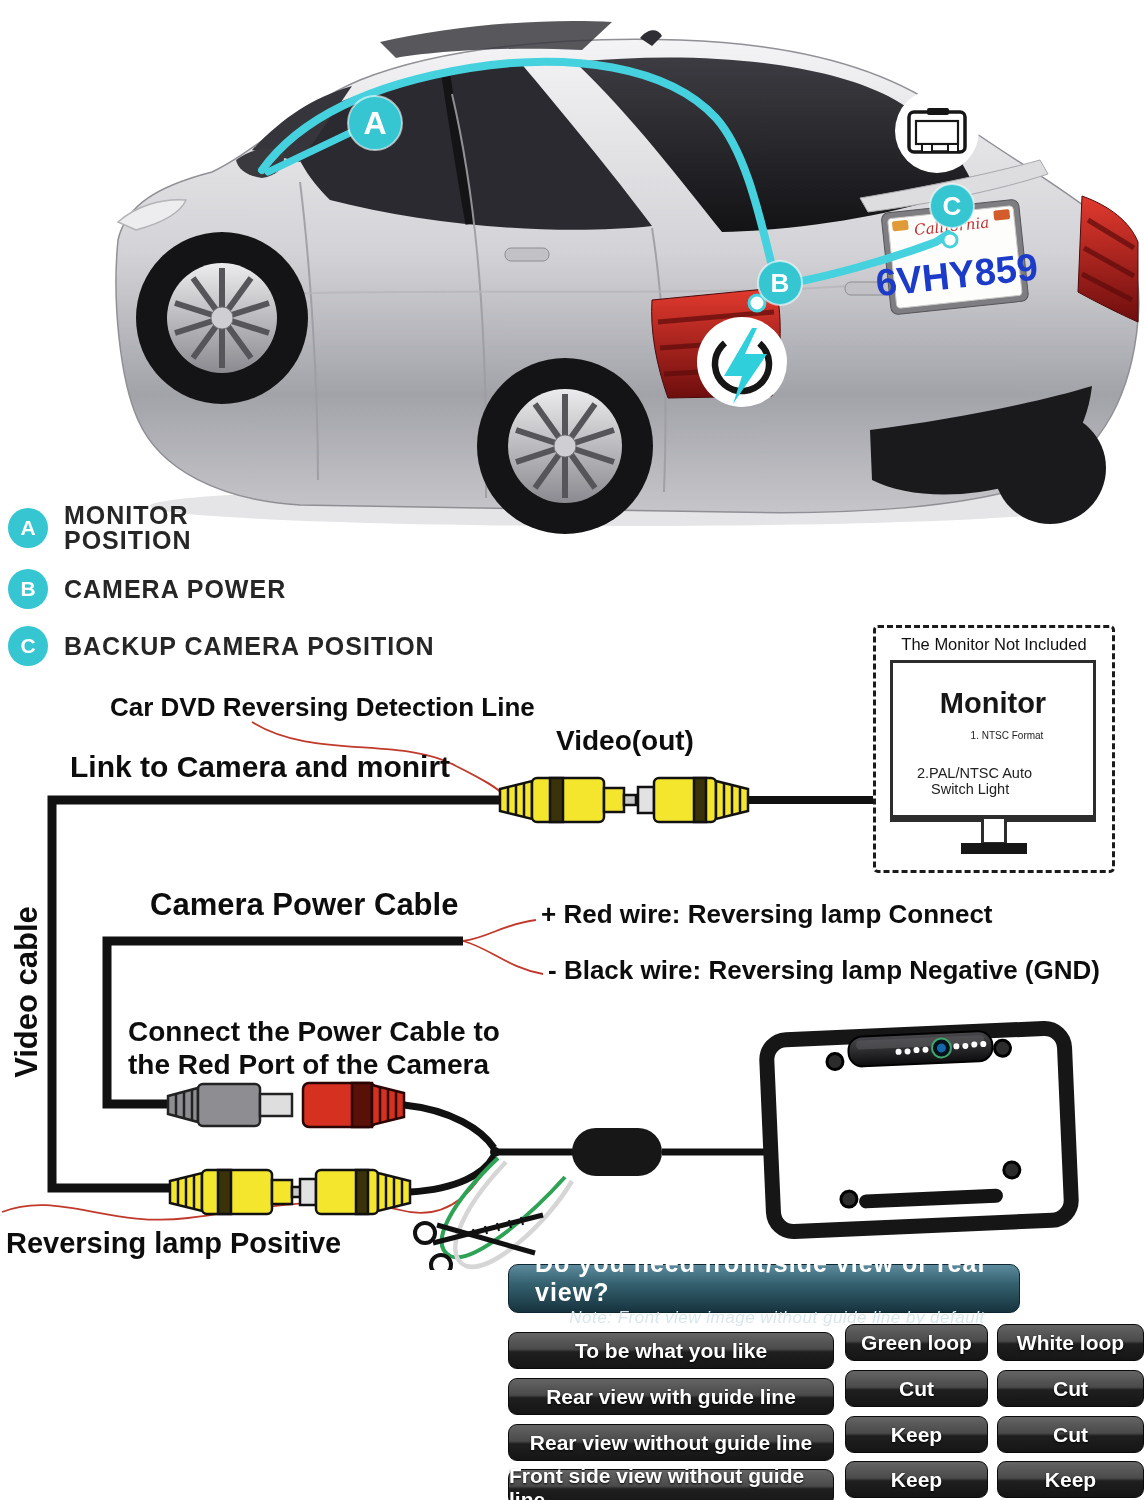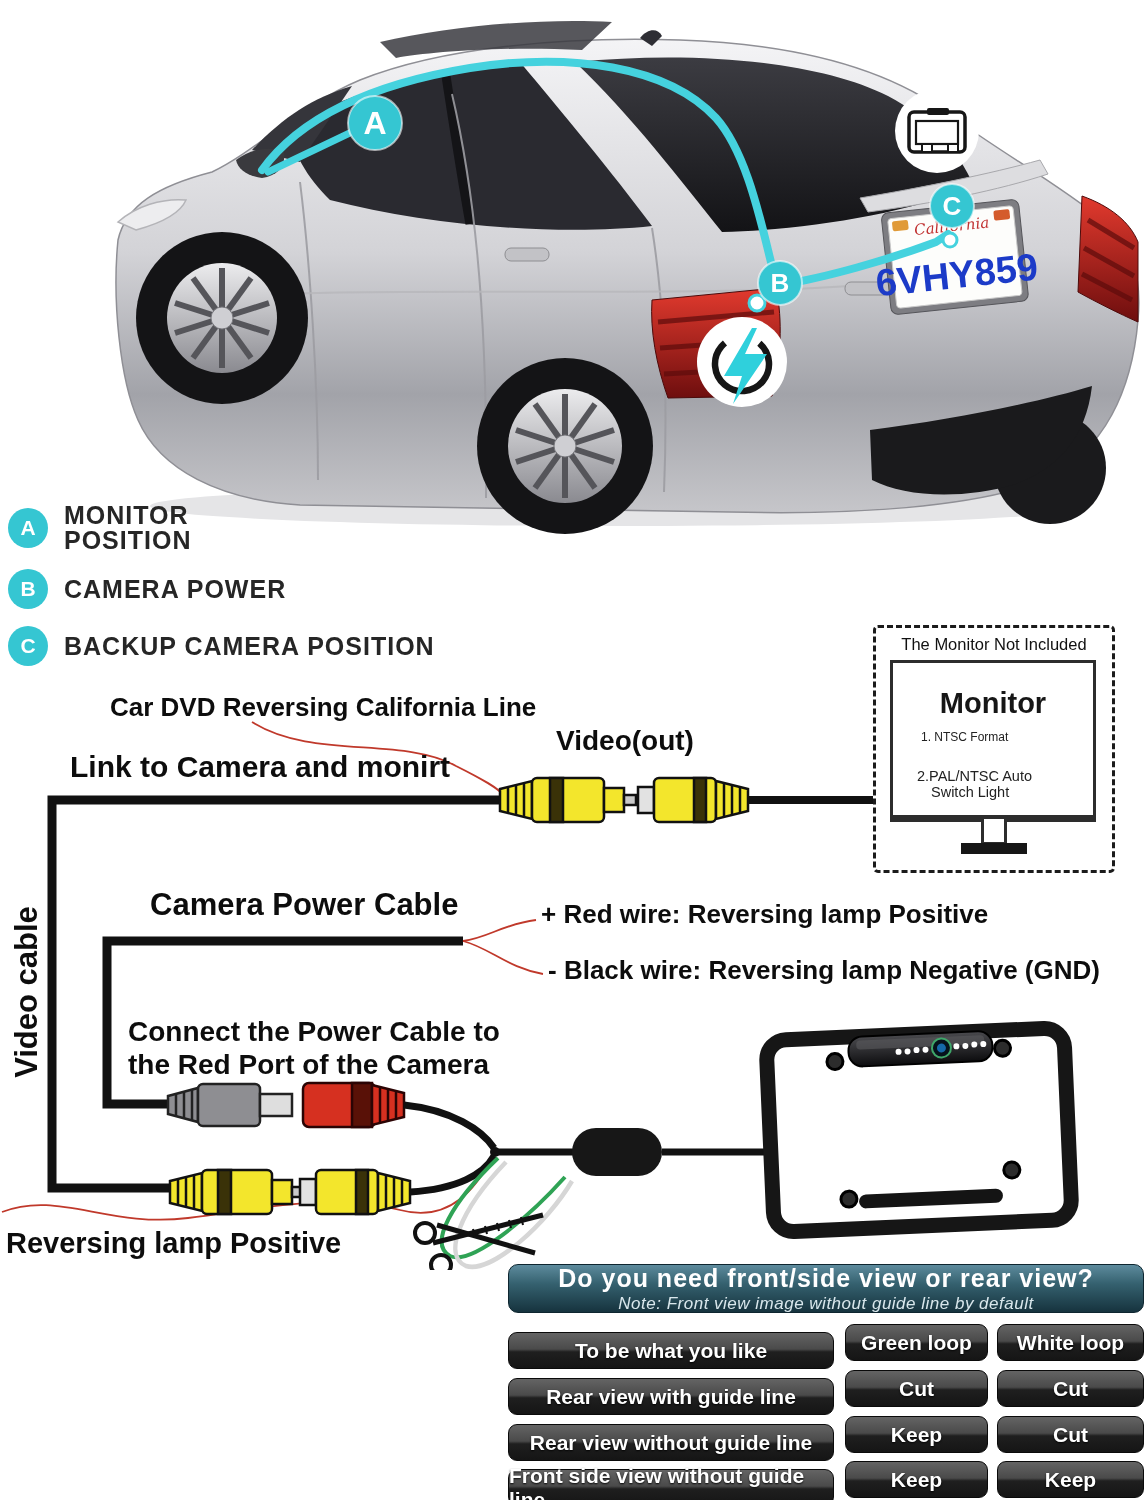--- a/index.html
+++ b/index.html
@@ -13,34 +13,34 @@
   .legend-dot{width:40px;height:40px;border-radius:50%;background:#35c6d2;color:#fff;
               display:flex;align-items:center;justify-content:center;font-weight:700;font-size:21px;flex:0 0 auto;}
   .legend-txt{font-weight:700;font-size:25px;color:#262626;letter-spacing:1px;line-height:0.98;}
   
   .monitor-box{position:absolute;left:873px;top:625px;width:242px;height:248px;
                border:3px dashed #1b1b1b;border-radius:5px;background:#fff;box-sizing:border-box;}
   .monitor-title{position:absolute;left:0;right:0;top:7px;text-align:center;font-size:16.5px;color:#111;}
   .monitor-bezel{position:absolute;left:14px;top:32px;width:206px;height:162px;background:#fff;
                  border:3px solid #2d2d2d;border-bottom-width:7px;box-sizing:border-box;}
   .monitor-name{margin-top:24px;text-align:center;font-weight:700;font-size:29px;color:#161616;}
-  .monitor-line{margin:10px 0 0 28px;font-size:12px;color:#222;}
+  .monitor-line{margin:10px 0 0 28px;font-size:10px;color:#222;text-align:center;}
   .monitor-line2{margin:24px 0 0 24px;font-size:14.5px;color:#222;}
   .monitor-line3{margin:0 0 0 38px;font-size:14.5px;color:#222;}
   .monitor-neck{position:absolute;left:50%;top:191px;transform:translateX(-50%);width:26px;height:26px;
                 background:#fff;border:3px solid #2d2d2d;border-top:none;box-sizing:border-box;}
   .monitor-base{position:absolute;left:50%;top:215px;transform:translateX(-50%);width:66px;height:11px;background:#161616;}
   
   .vcable{position:absolute;left:27px;top:992px;transform:translate(-50%,-50%) rotate(-90deg);
           font-weight:700;font-size:31px;color:#0d0d0d;white-space:nowrap;}
   
-  .tbl-header{position:absolute;left:508px;top:1264px;width:636px;height:49px;border-radius:10px;
+  .tbl-header{position:absolute;left:508px;top:1264px;width:512px;height:49px;border-radius:10px;
               background:linear-gradient(180deg,#5d8b9d 0%,#35616f 40%,#16333e 100%);
               display:flex;flex-direction:column;align-items:center;justify-content:center;box-sizing:border-box;
-              border:1px solid #0e2630;}
+              border:1px solid #0e2630;padding-left:26px;}
   .tbl-title{color:#fff;font-weight:700;font-size:25px;letter-spacing:1px;}
   .tbl-note{color:#d9e7ec;font-style:italic;font-size:17px;margin-top:1px;letter-spacing:.5px;}
   .cell{position:absolute;height:37px;border-radius:9px;display:flex;align-items:center;justify-content:center;
         background:linear-gradient(180deg,#646464 0%,#4a4a4a 46%,#1f1f1f 54%,#151515 100%);
         color:#fff;font-weight:700;font-size:21px;text-shadow:0 1px 2px rgba(0,0,0,.9);
         border:1px solid #0a0a0a;box-sizing:border-box;}
   .c1{left:508px;width:326px;margin-top:8px;} .c2{left:845px;width:143px;} .c3{left:997px;width:147px;}
   .r1{top:1324px;} .r2{top:1370px;} .r3{top:1416px;} .r4{top:1461px;}
 </style>
 </head>
@@ -326,26 +326,26 @@
       <g fill="#2c2c2c" stroke="#000" stroke-width="3">
         <circle cx="838" cy="448" r="8"></circle>
           <circle cx="1006" cy="442" r="8"></circle>
         <circle cx="846" cy="586" r="8"></circle>
           <circle cx="1010" cy="564" r="8"></circle>
       </g>
       <rect x="856" y="582" width="144" height="14" rx="7" fill="#141414"></rect>
     </g>
   </svg>
 
-  <div class="lbl" style="left:110px;top:694px;font-size:26px;">Car DVD Reversing California Line</div>
+  <div class="lbl" style="left:110px;top:694px;font-size:26px;">Car DVD Reversing Detection Line</div>
   <div class="lbl" style="left:70px;top:751px;font-size:30px;">Link to Camera and monirt</div>
   <div class="lbl" style="left:556px;top:726px;font-size:28px;">Video(out)</div>
   <div class="vcable">Video cable</div>
   <div class="lbl" style="left:150px;top:889px;font-size:31px;">Camera Power Cable</div>
-  <div class="lbl" style="left:541px;top:901px;font-size:26px;">+ Red wire: Reversing lamp Positive</div>
+  <div class="lbl" style="left:541px;top:901px;font-size:26px;">+ Red wire: Reversing lamp Connect</div>
   <div class="lbl" style="left:548px;top:957px;font-size:26px;">- Black wire: Reversing lamp Negative (GND)</div>
   <div class="lbl" style="left:128px;top:1017px;font-size:28px;">Connect the Power Cable to</div>
   <div class="lbl" style="left:128px;top:1050px;font-size:28px;">the Red Port of the Camera</div>
   <div class="lbl" style="left:6px;top:1228px;font-size:29px;">Reversing lamp Positive</div>
 
   <div class="monitor-box">
     <div class="monitor-title">The Monitor Not Included</div>
     <div class="monitor-bezel">
       <div class="monitor-name">Monitor</div>
       <div class="monitor-line">1. NTSC Format</div>

